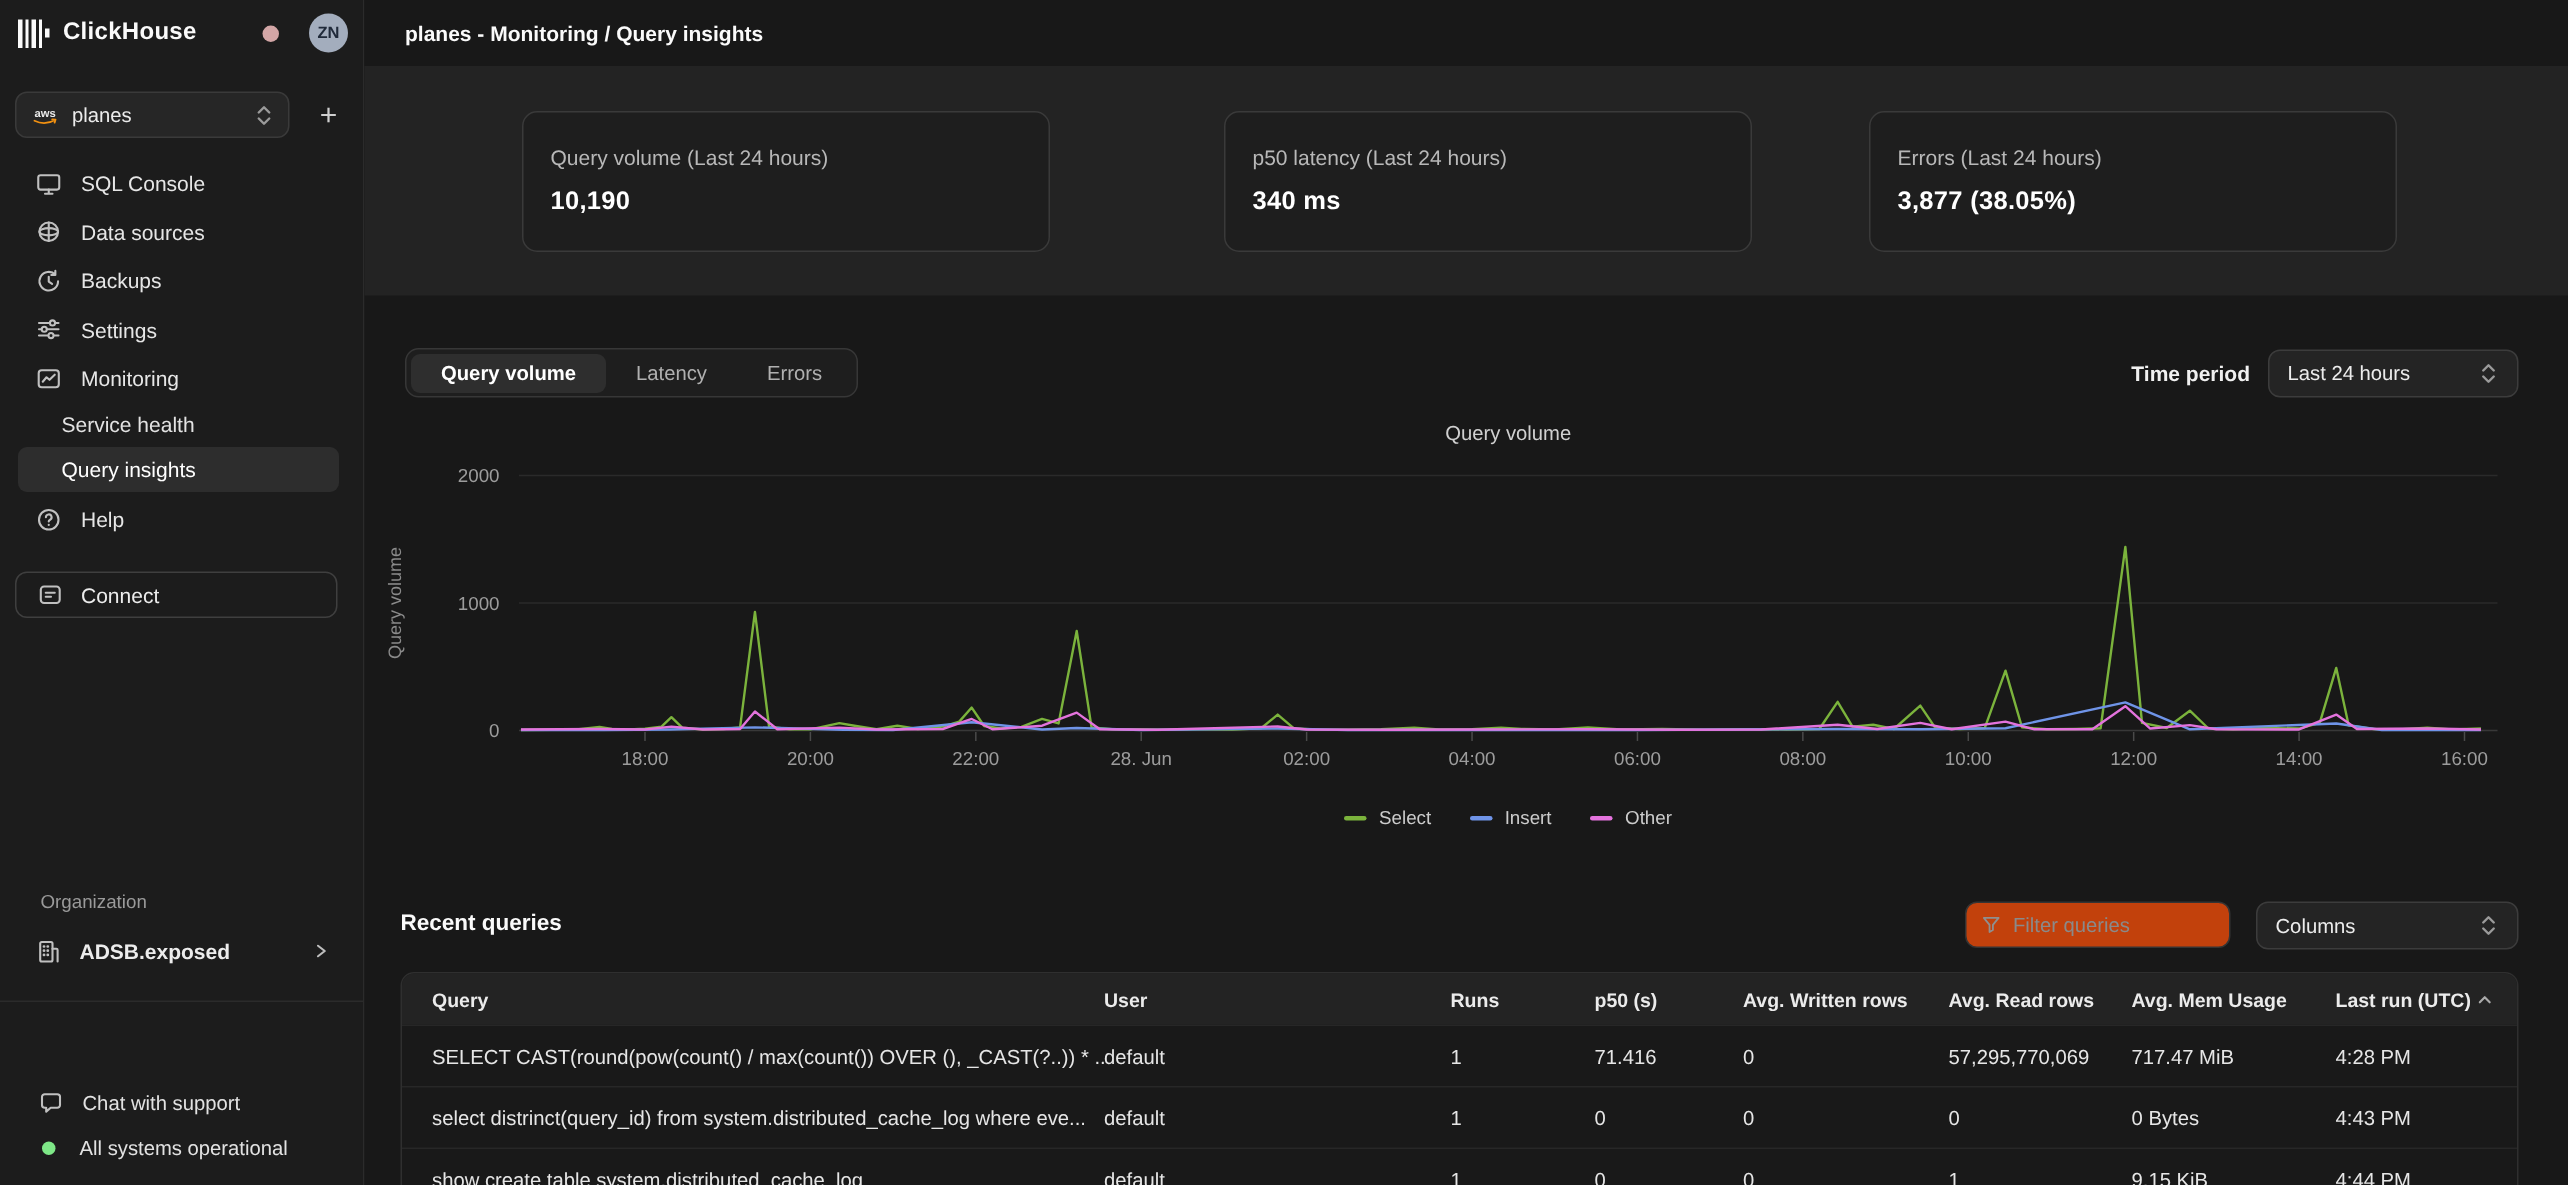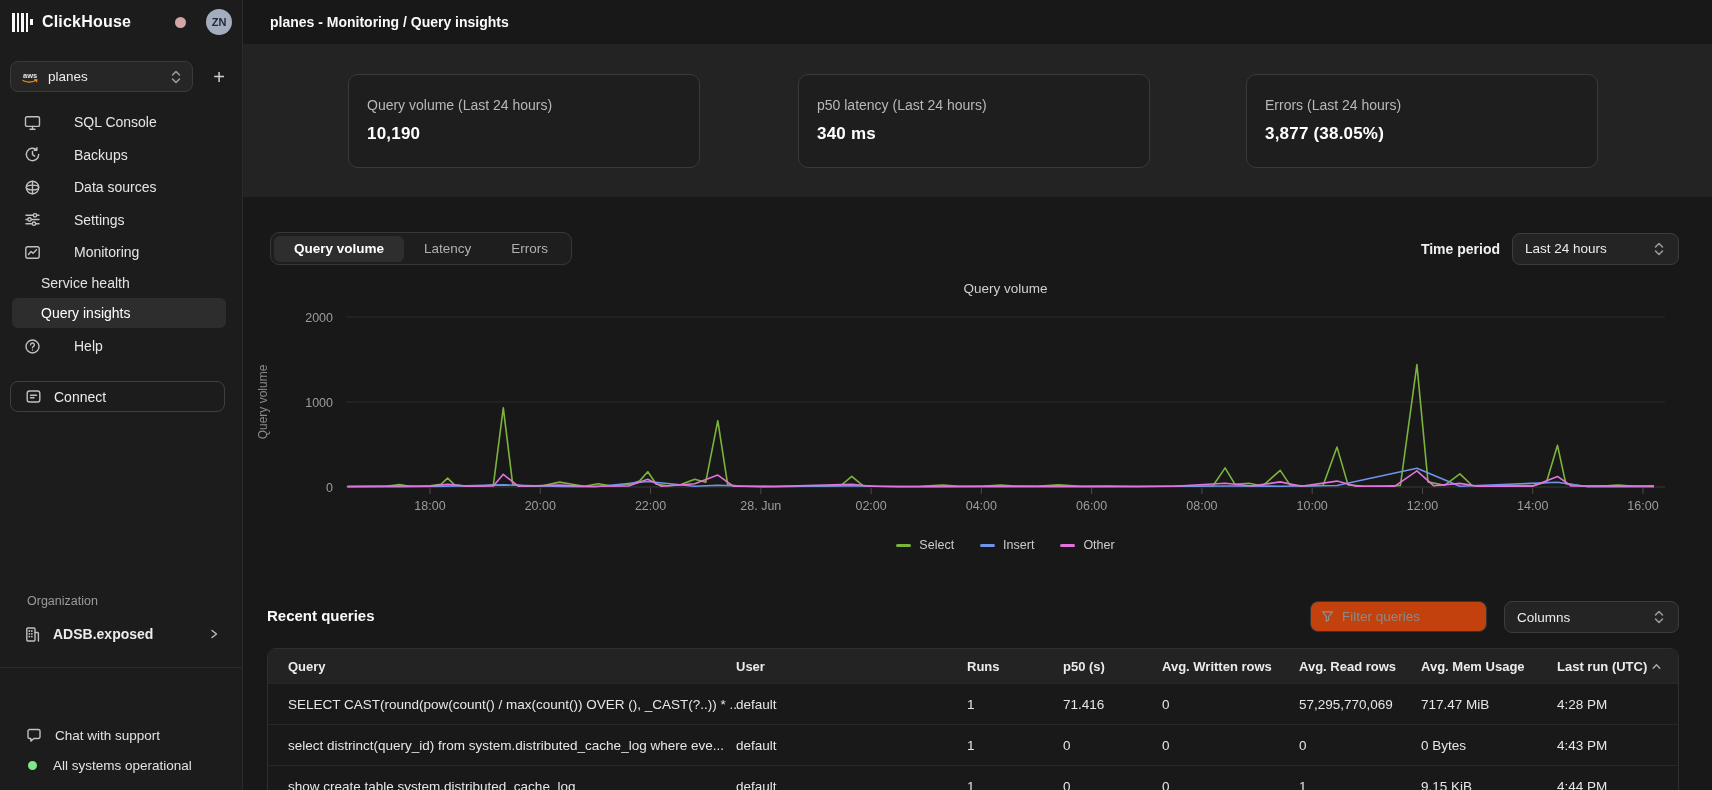--- a/index.html
+++ b/index.html
@@ -24,21 +24,21 @@
   .service-selector { flex:0 0 183px; height:31px; background:#262626; border:1px solid #3a3a3a;
     border-radius:8px; display:flex; align-items:center; padding:0 9px; cursor:pointer; color:#ececec; }
   .service-selector .svc-label { font-size:13.5px; margin-left:8px; }
   .service-selector .updown { margin-left:auto; display:flex; }
   .add-btn { margin-left:auto; width:26px; height:26px; background:none; border:none; color:#cfcfcf;
     font-size:20px; line-height:22px; cursor:pointer; font-family:inherit; }
 
   .nav-list { position:absolute; top:106px; left:0; right:0; }
   .nav-item { height:32.5px; display:flex; align-items:center; padding-left:24px; cursor:pointer; }
   .nav-item .nv-icon { width:17px; height:17px; display:flex; margin-right:13px; }
-  .nav-item span.lbl { font-size:14px; color:#e6e6e6;margin-left:20px; }
+  .nav-item span.lbl { font-size:14px; color:#e6e6e6; }
   .sub-list { position:absolute; top:268px; left:12px; right:16px; }
   .sub-item { height:30px; display:flex; align-items:center; padding-left:29px; border-radius:6px;
     font-size:14px; color:#e2e2e2; cursor:pointer; }
   .sub-item.active { background:#2d2d2d; color:#fff; }
   .help-item { position:absolute; top:330px; left:0; right:0; }
   .connect-btn { position:absolute; top:381px; left:10px; width:215px; height:31px; background:none;
     border:1px solid #3f3f3f; border-radius:8px; display:flex; align-items:center; padding-left:14px;
     color:#ececec; font-size:14px; cursor:pointer; font-family:inherit; }
   .connect-btn .nv-icon { width:17px; height:17px; display:flex; margin-right:12px; }
 
@@ -155,35 +155,35 @@
           <svg class="icon" width="17" height="17" viewBox="0 0 17 17">
               <rect x="1.5" y="2.8" width="14" height="9.6" rx="1.5"></rect>
               <path d="M6 15.2 h5 M8.5 12.4 v2.6"></path>
             </svg>
         </span>
         <span class="lbl">SQL Console</span>
       </div>
       <div class="nav-item">
         <span class="nv-icon">
           <svg class="icon" width="17" height="17" viewBox="0 0 17 17">
-              <path d="M14.7 8.5 a6.2 6.2 0 1 1 -1.8 -4.4 M12.9 1.6 v2.7 h-2.7"></path>
-              <path d="M8.5 5.5 v3.2 l2.2 1.5"></path>
-            </svg>
-        </span>
-        <span class="lbl">Backups</span>
-      </div>
-      <div class="nav-item">
-        <span class="nv-icon">
-          <svg class="icon" width="17" height="17" viewBox="0 0 17 17">
               <circle cx="8.5" cy="8.5" r="6.2"></circle>
               <ellipse cx="8.5" cy="8.5" rx="6.2" ry="2.4"></ellipse>
               <path d="M8.5 2.3 v12.4"></path>
             </svg>
         </span>
         <span class="lbl">Data sources</span>
+      </div>
+      <div class="nav-item">
+        <span class="nv-icon">
+          <svg class="icon" width="17" height="17" viewBox="0 0 17 17">
+              <path d="M14.7 8.5 a6.2 6.2 0 1 1 -1.8 -4.4 M12.9 1.6 v2.7 h-2.7"></path>
+              <path d="M8.5 5.5 v3.2 l2.2 1.5"></path>
+            </svg>
+        </span>
+        <span class="lbl">Backups</span>
       </div>
       <div class="nav-item">
         <span class="nv-icon">
           <svg class="icon" width="17" height="17" viewBox="0 0 17 17">
               <path d="M2 4.3 h13 M2 8.5 h13 M2 12.7 h13"></path>
               <circle cx="11" cy="4.3" r="1.7" fill="#1c1c1c"></circle>
               <circle cx="5.5" cy="8.5" r="1.7" fill="#1c1c1c"></circle>
               <circle cx="10" cy="12.7" r="1.7" fill="#1c1c1c"></circle>
             </svg>
         </span>
@@ -264,21 +264,21 @@
   <div id="main">
     <div id="topbar">
       <span class="title">planes - Monitoring / Query insights</span>
     </div>
 
     <div id="band">
       <div class="stat-card" style="left:105px">
         <div class="stat-label">Query volume (Last 24 hours)</div>
         <div class="stat-value">10,190</div>
       </div>
-      <div class="stat-card" style="left:555px">
+      <div class="stat-card" style="left:573px">
         <div class="stat-label">p50 latency (Last 24 hours)</div>
         <div class="stat-value">340 ms</div>
       </div>
       <div class="stat-card" style="left:1003px">
         <div class="stat-label">Errors (Last 24 hours)</div>
         <div class="stat-value">3,877 (38.05%)</div>
       </div>
     </div>
 
     <div id="tabsrow">

